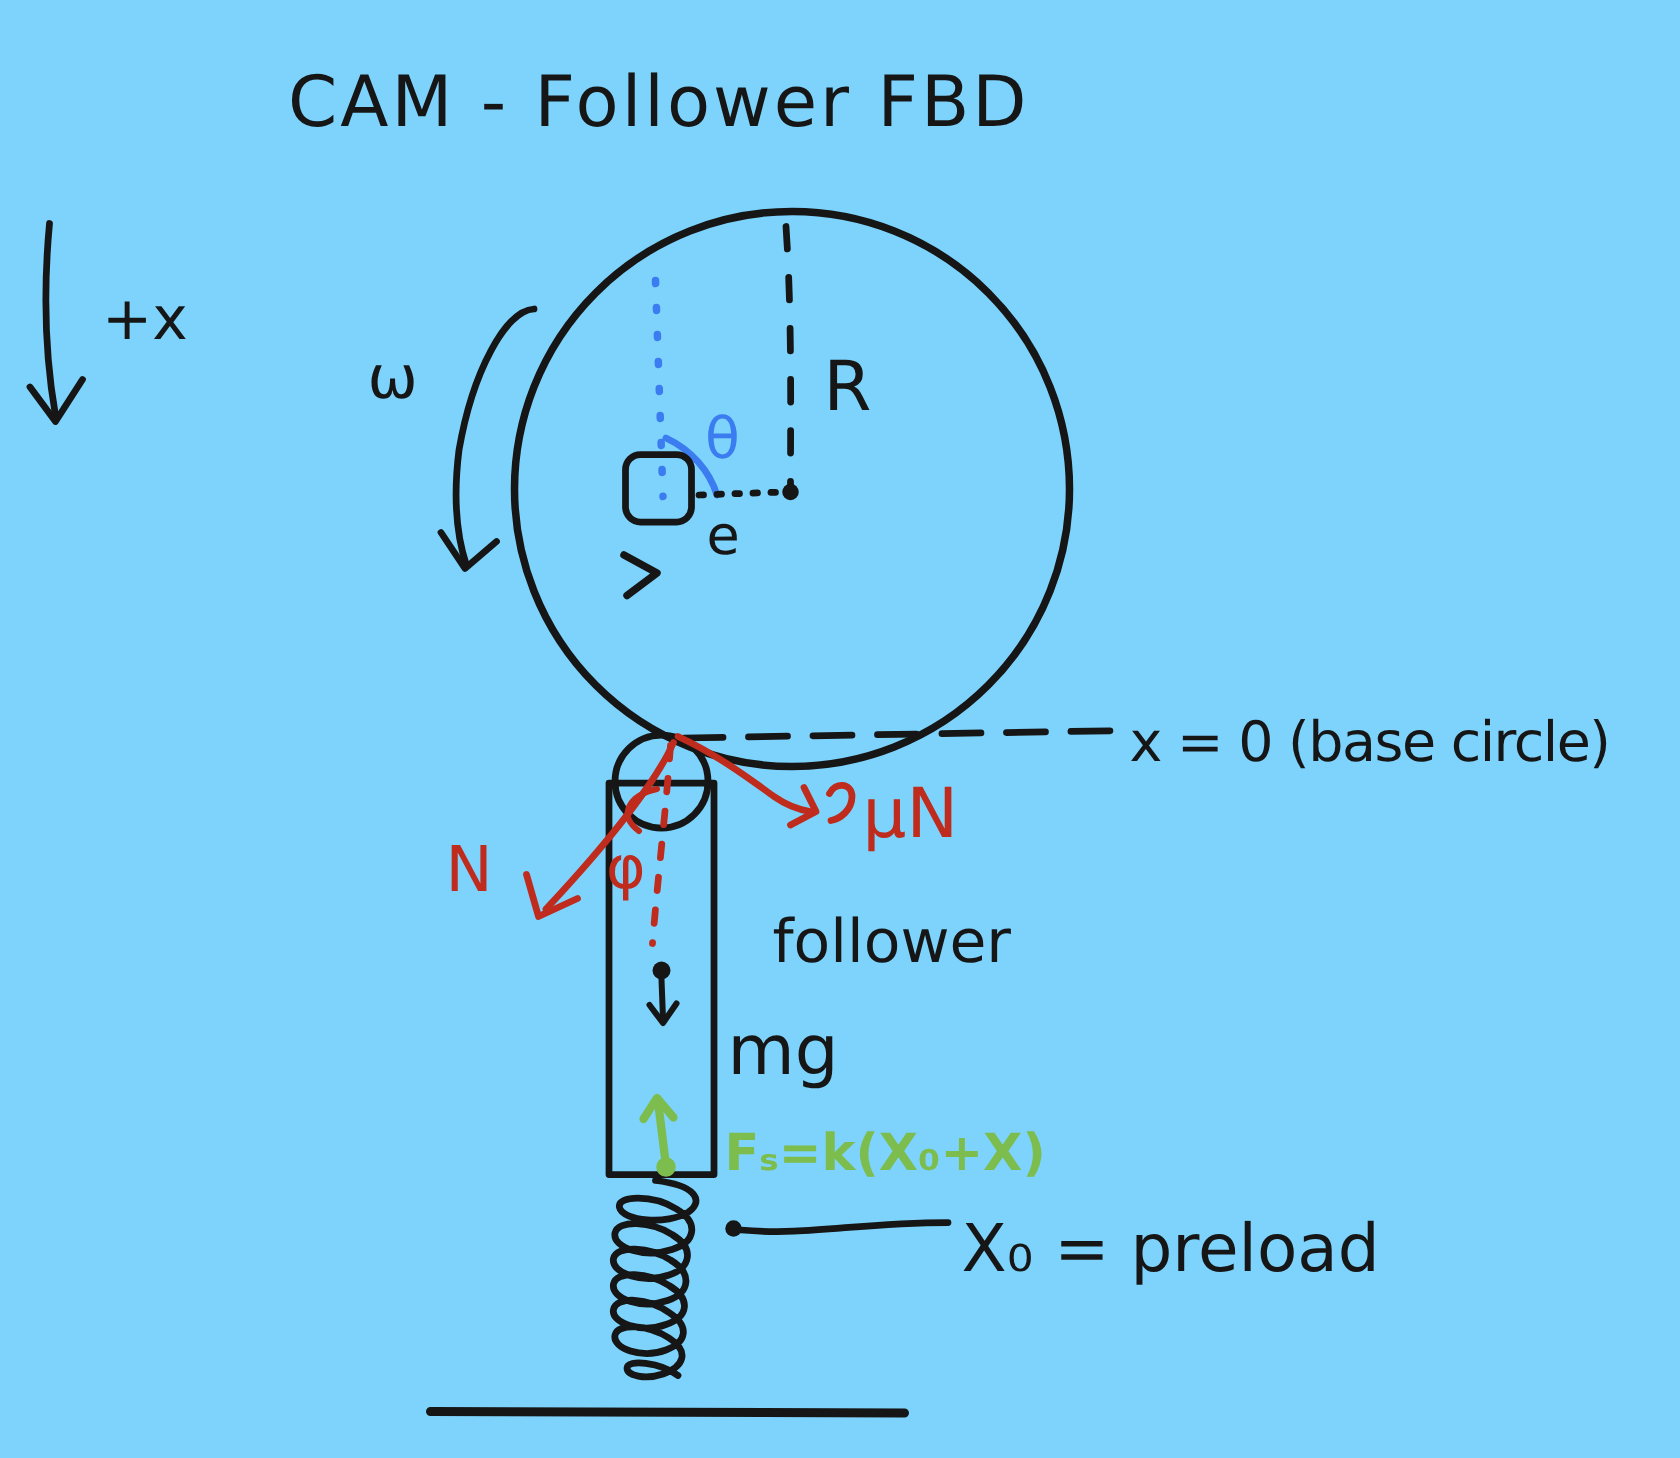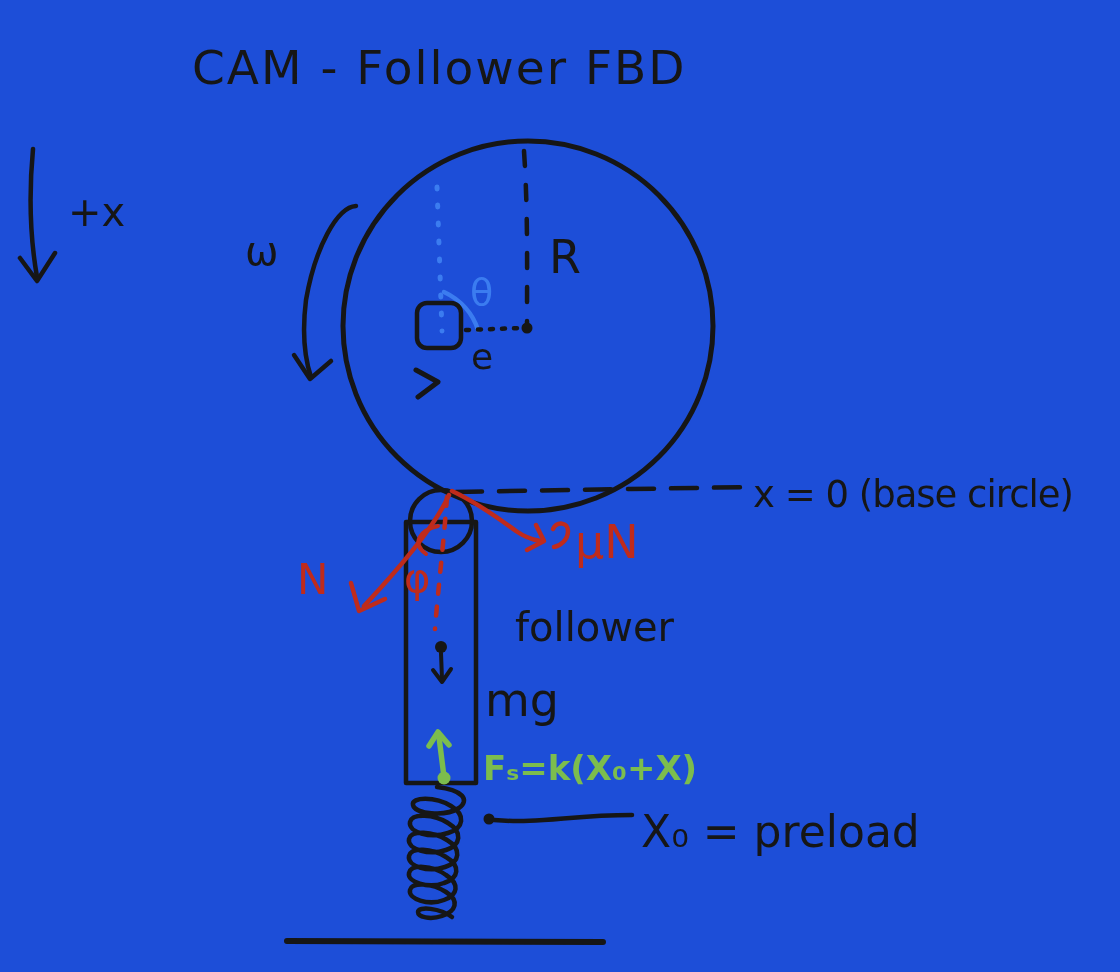--- a/index.html
+++ b/index.html
@@ -1,19 +1,19 @@
 <!DOCTYPE html>
 <html><head>
 <meta charset="utf-8">
 <style>
   html,body{margin:0;padding:0;background:#ffffff;}
   .canvas{
     position:relative;
     width:1120px;height:972px;
-    background:#1d4ed8;
+    background:#7dd3fc;
     font-family:"DejaVu Sans", sans-serif;
     overflow:hidden;
   }
   svg{position:absolute;left:0;top:0;}
   .stroke-ink{stroke:#161616;fill:none;stroke-linecap:round;stroke-linejoin:round;}
   .stroke-red{stroke:#bf2b1c;fill:none;stroke-linecap:round;stroke-linejoin:round;}
   .stroke-blue{stroke:#3b7cf0;fill:none;stroke-linecap:round;stroke-linejoin:round;}
   .stroke-green{stroke:#7cbd4d;fill:none;stroke-linecap:round;stroke-linejoin:round;}
   .fill-ink{fill:#161616;stroke:none;}
   .fill-green{fill:#7cbd4d;stroke:none;}

